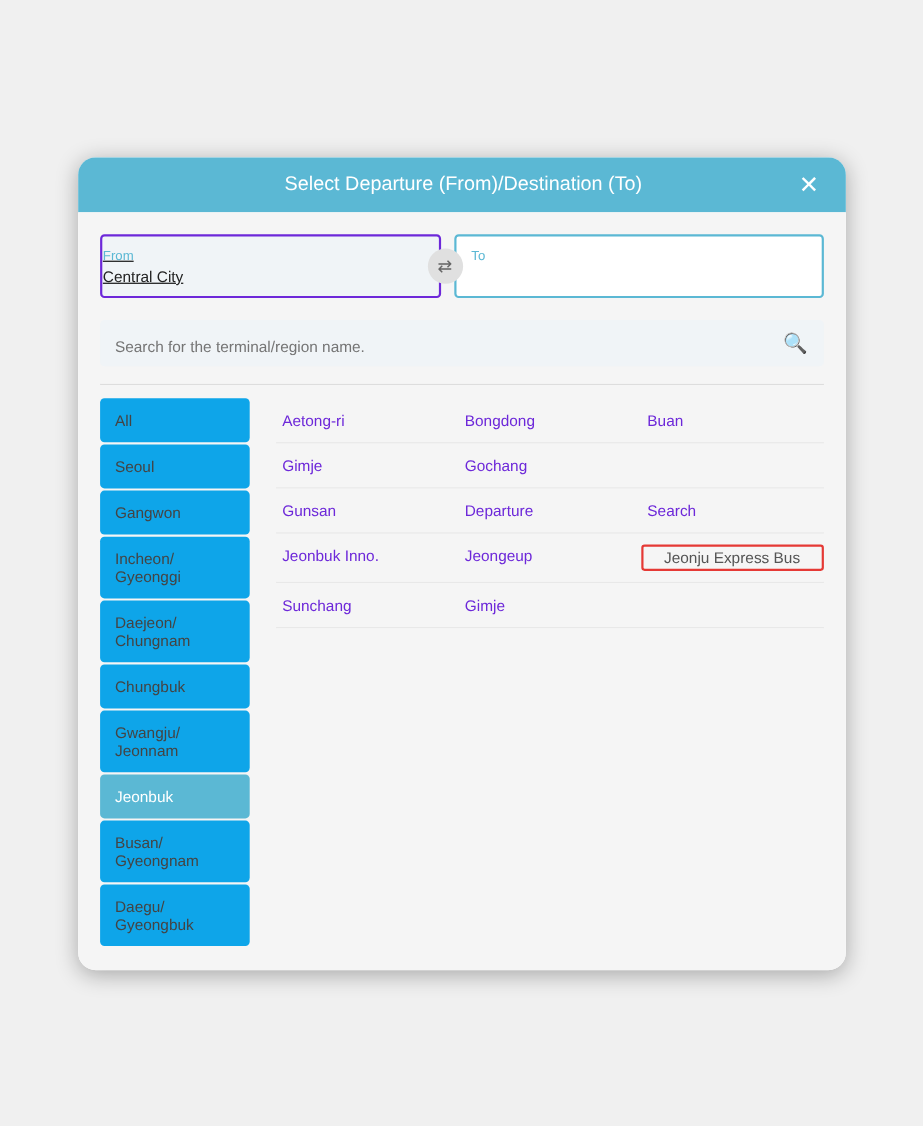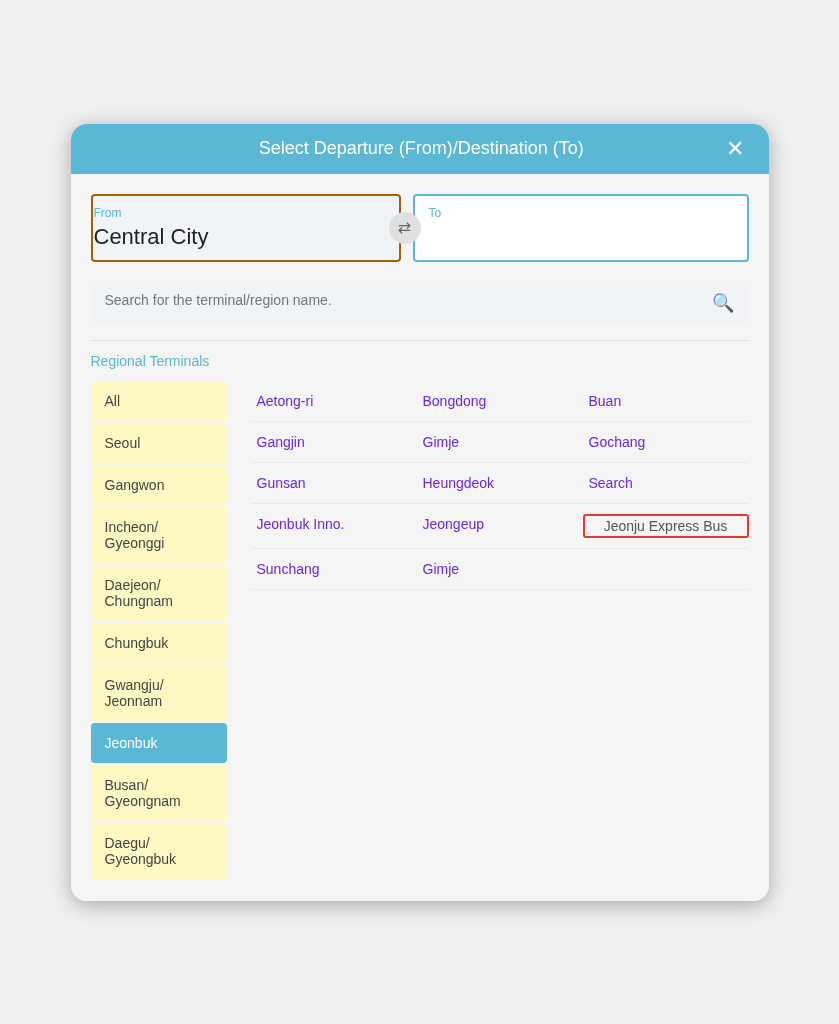--- a/index.html
+++ b/index.html
@@ -46,40 +46,41 @@
       background: #f5f5f5;
     }
     .from-to-row {
       display: flex;
       gap: 12px;
       margin-bottom: 20px;
     }
     .from-box {
       flex: 1;
       background: #f0f4f7;
-      border: 2px solid #a16207;
+      border: 2px solid #6d28d9;
       border-radius: 4px;
       padding: 10px 1px;
       position: relative;
+      text-decoration: underline;
     }
     .to-box {
       flex: 1;
       background: #fff;
       border: 2px solid #5bb8d4;
       border-radius: 4px;
       padding: 10px 14px;
       position: relative;
     }
     .field-label {
       font-size: 12px;
       color: #5bb8d4;
       margin-bottom: 4px;
     }
     .field-value {
-      font-size: 22px;
+      font-size: 14px;
       color: #222;
       font-weight: 400;
     }
     .swap-btn {
       position: absolute;
       right: -22px;
       top: 50%;
       transform: translateY(-50%);
       width: 32px;
       height: 32px;
@@ -91,21 +92,21 @@
       align-items: center;
       justify-content: center;
       font-size: 16px;
       color: #666;
       z-index: 2;
     }
     .search-row {
       background: #f0f4f7;
       border-radius: 4px;
       display: flex;
-      align-items: flex-start;
+      align-items: flex-end;
       padding: 10px 14px;
       margin-bottom: 16px;
       gap: 22px;
     }
     .search-input {
       flex: 1;
       border: none;
       background: transparent;
       font-size: 14px;
       color: #999;
@@ -134,21 +135,21 @@
       width: 140px;
       flex-shrink: 0;
     }
     .sidebar-item {
       padding: 12px 14px;
       font-size: 14px;
       color: #444;
       cursor: pointer;
       border-radius: 4px;
       margin-bottom: 2px;
-      background: #fef9c3;
+      background: #0ea5e9;
       margin-right: 4px;
     }
     .sidebar-item.active {
       background: #5bb8d4;
       color: #fff;
     }
     .terminals-grid {
       flex: 1;
       padding-left: 20px;
     }
@@ -201,21 +202,20 @@
       </div>
     </div>
 
     <div class="search-row">
       <input class="search-input" type="text" placeholder="Search for the terminal/region name." style="">
       <span class="search-icon">🔍</span>
     </div>
 
     <div class="divider"></div>
 
-    <div class="section-label">Regional Terminals</div>
 
     <div class="content-area">
 
       <div class="sidebar" id="sidebar">
           <div class="sidebar-item" style="white-space: pre-line;">All</div>
           <div class="sidebar-item" style="white-space: pre-line;">Seoul</div>
           <div class="sidebar-item" style="white-space: pre-line;">Gangwon</div>
           <div class="sidebar-item" style="white-space: pre-line;">Incheon/
 Gyeonggi</div>
           <div class="sidebar-item" style="white-space: pre-line;">Daejeon/
@@ -230,27 +230,26 @@
 Gyeongbuk</div>
         </div>
 
       <div class="terminals-grid" id="terminals-grid">
           <div class="terminals-row">
             <div class="terminal-cell">Aetong-ri</div>
             <div class="terminal-cell">Bongdong</div>
             <div class="terminal-cell">Buan</div>
           </div>
           <div class="terminals-row">
-            <div class="terminal-cell">Gangjin</div>
             <div class="terminal-cell">Gimje</div>
             <div class="terminal-cell">Gochang</div>
           </div>
           <div class="terminals-row">
             <div class="terminal-cell">Gunsan</div>
-            <div class="terminal-cell">Heungdeok</div>
+            <div class="terminal-cell">Departure</div>
             <div class="terminal-cell">Search</div>
           </div>
           <div class="terminals-row">
             <div class="terminal-cell">Jeonbuk Inno.</div>
             <div class="terminal-cell">Jeongeup</div>
             <div class="terminal-cell highlighted">Jeonju Express Bus</div>
           </div>
           <div class="terminals-row">
             <div class="terminal-cell">Sunchang</div>
             <div class="terminal-cell">Gimje</div>

